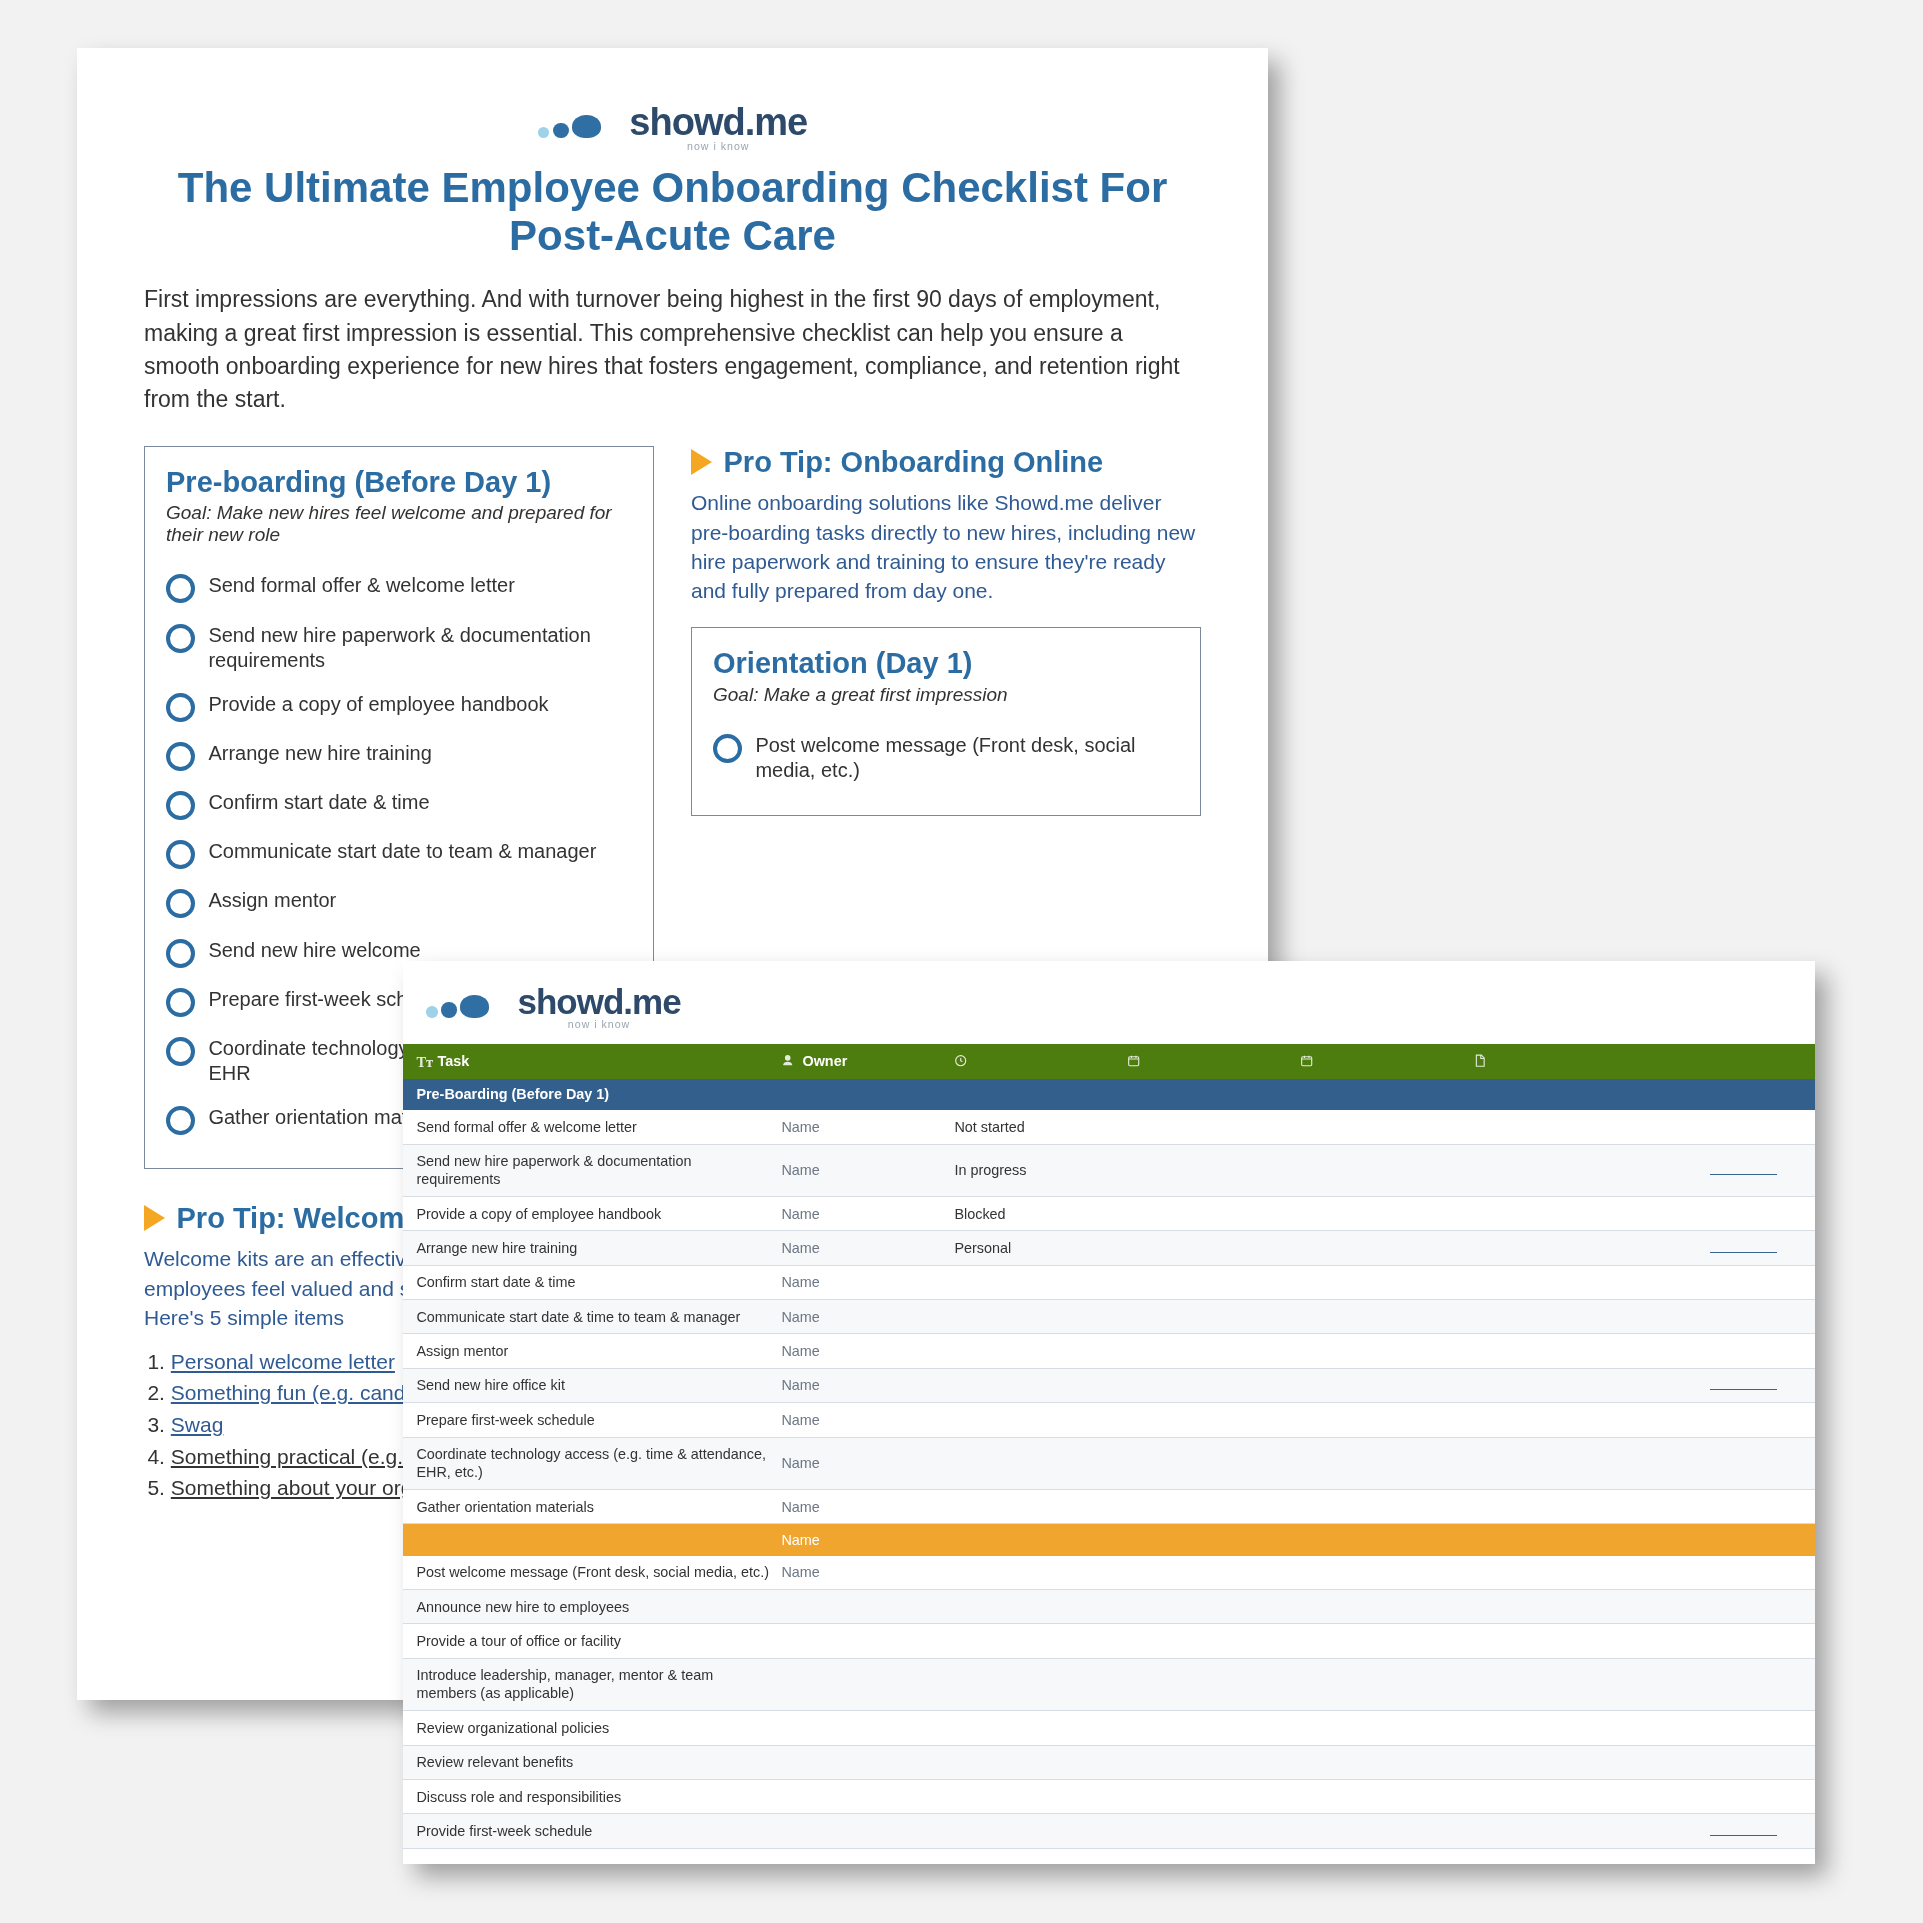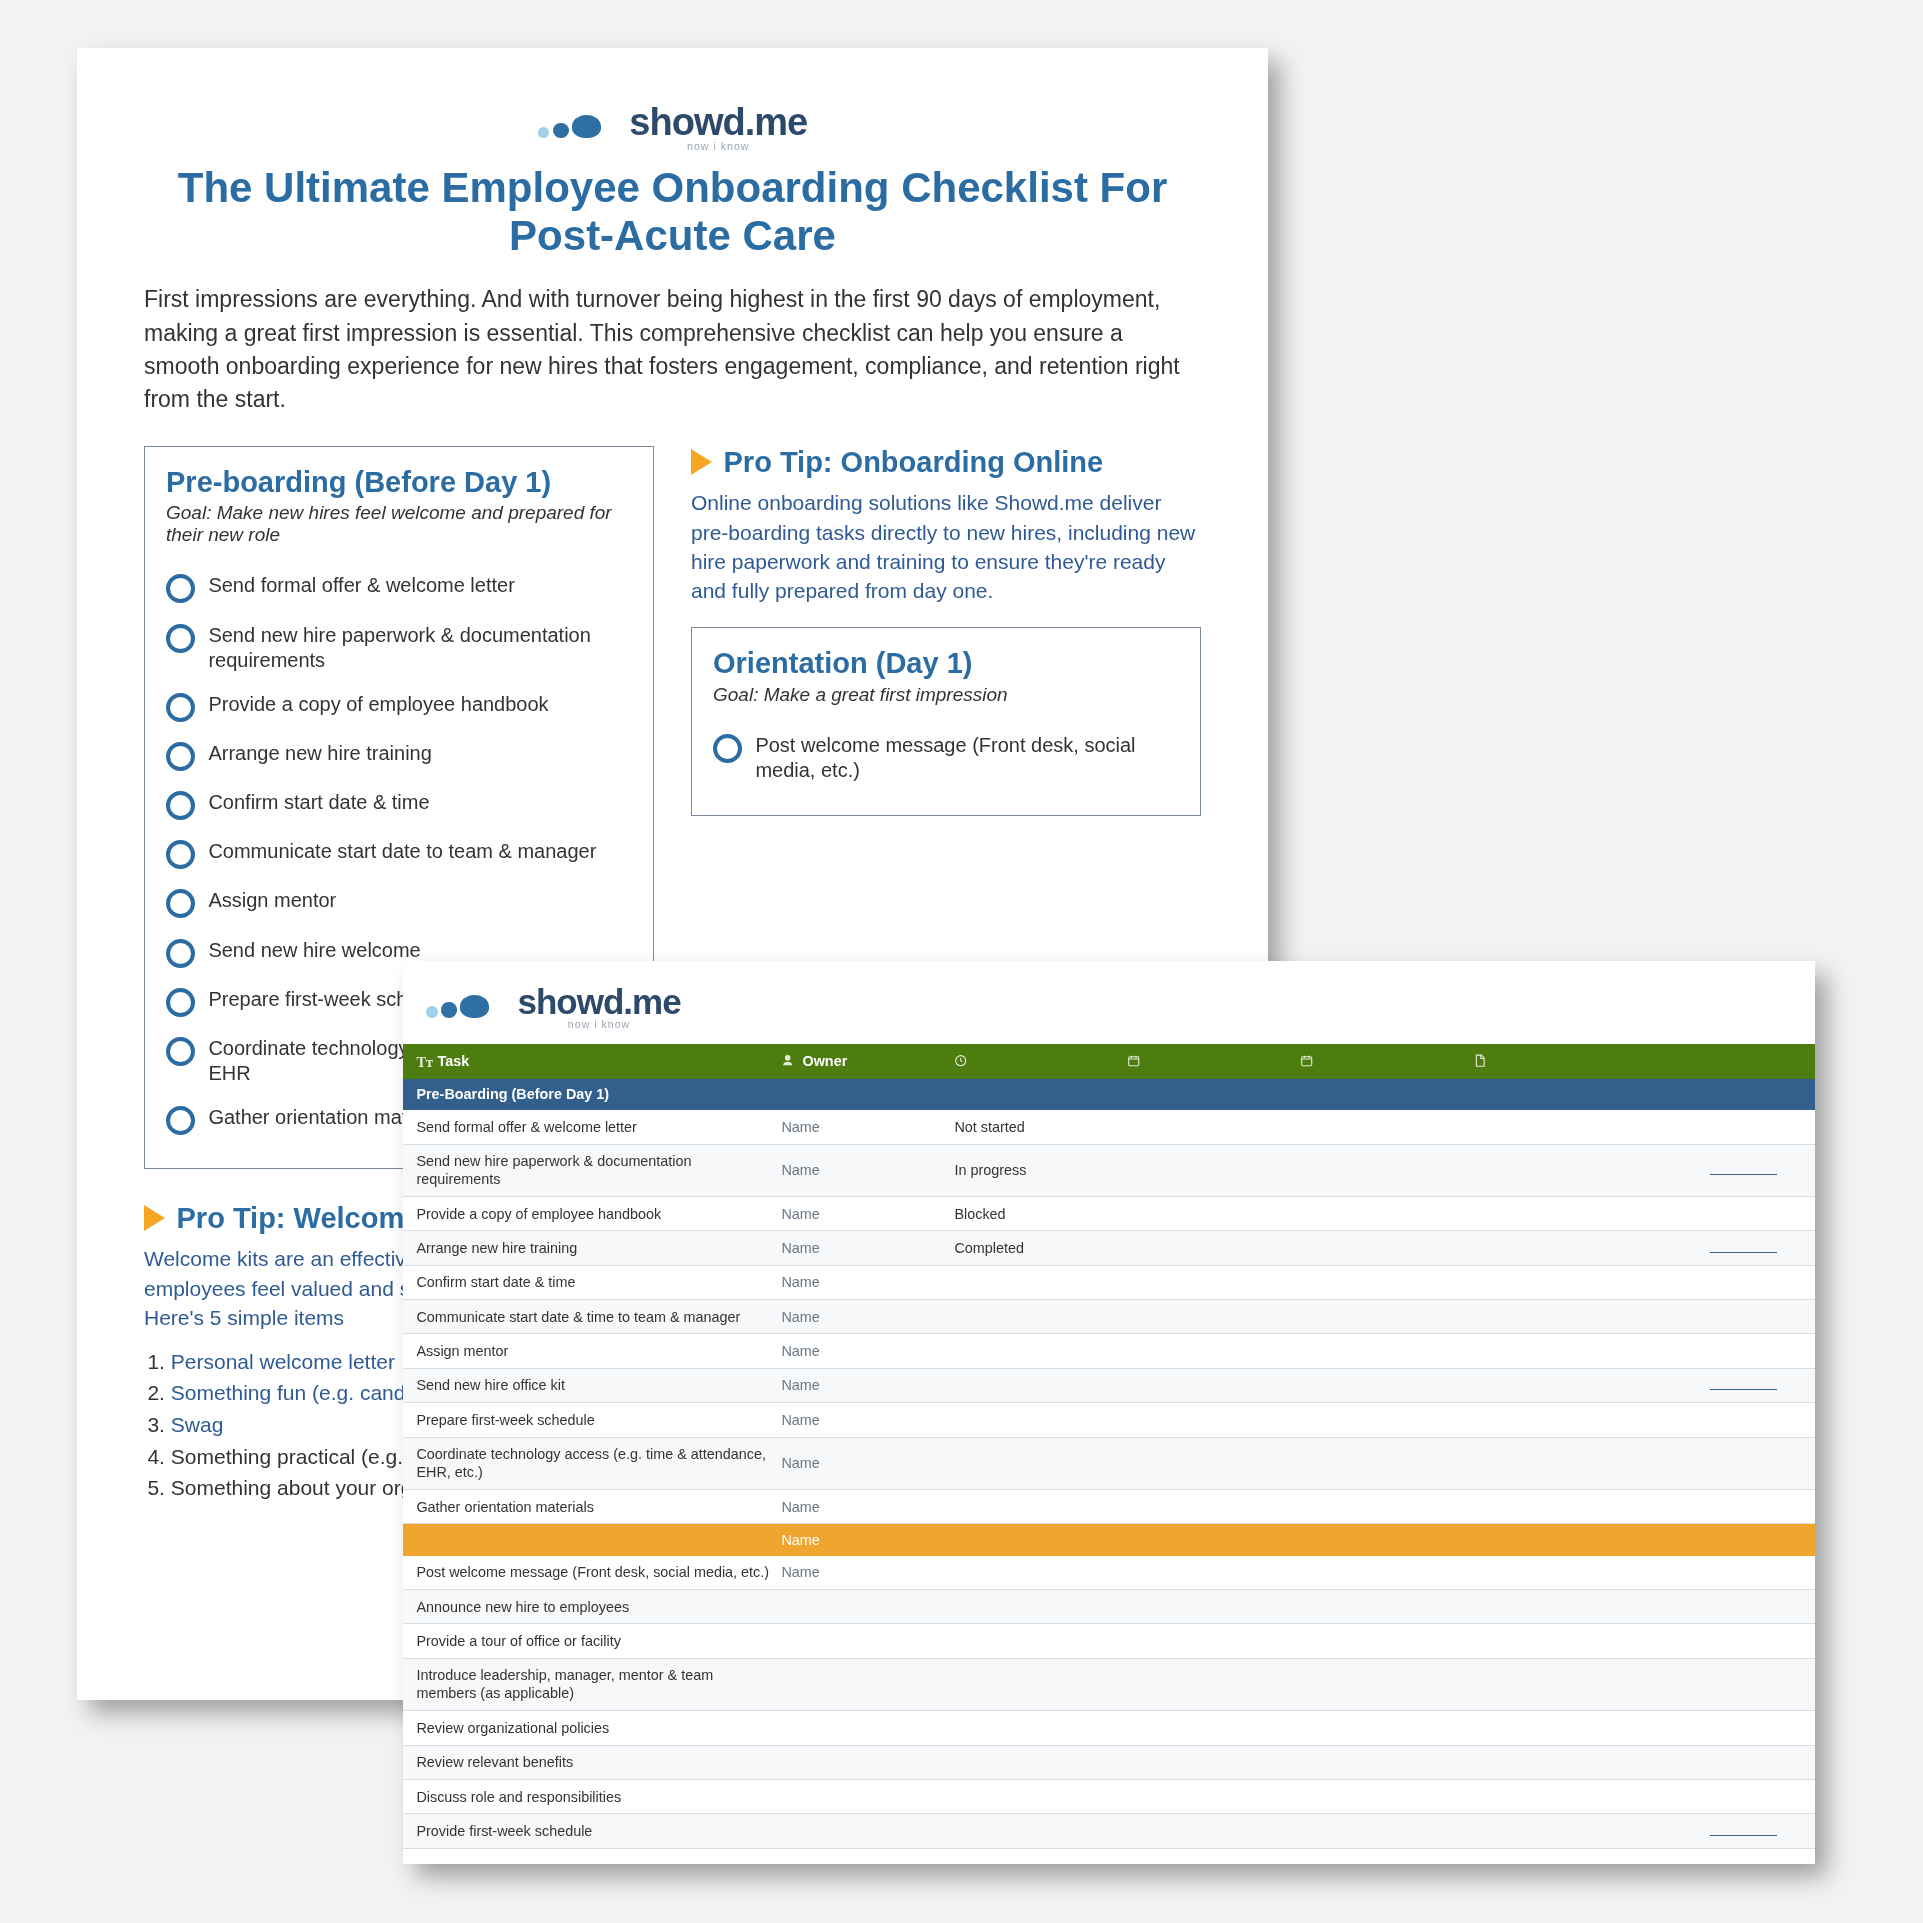--- a/index.html
+++ b/index.html
@@ -88,21 +88,21 @@
     width:0;height:0;display:inline-block;
     border-top:13.4px solid transparent;
     border-bottom:13.4px solid transparent;
     border-left:21px solid var(--accent-orange);
   }
   .protip p{color:var(--brand-navy);font-size:21px;line-height:1.4;margin:0;}
 
   
   ol.kit{margin:13.4px 0 0 3.8px;padding-left:23px;font-size:21px;color:#333;}
   ol.kit li{padding:3.8px 0;}
-  ol.kit li span.lab{color:var(--brand-navy);}
+  ol.kit li span.lab{color:var(--brand-navy);text-decoration:underline;}
   ol.kit li.plain span.lab{color:#333;}
 
   
   .sheet{
     position:absolute;
     left:403px; top:961px;
     width:1412px; height:903px;
     background:#fff;
     box-shadow:11.5px 13.4px 23px rgba(0,0,0,.35);
     padding:21px 0 9.6px 0;
@@ -346,21 +346,21 @@
         <div class="c-task">Provide a copy of employee handbook</div>
         <div class="c-owner">Name</div>
         <div class="c-stat">Blocked</div>
         <div class="c-d1"></div>
         <div class="c-d2"></div>
         <div class="c-file"></div>
       </div>
       <div class="row">
         <div class="c-task">Arrange new hire training</div>
         <div class="c-owner">Name</div>
-        <div class="c-stat">Completed</div>
+        <div class="c-stat">Personal</div>
         <div class="c-d1"></div>
         <div class="c-d2"></div>
         <div class="c-file"><span class="linkbar"></span></div>
       </div>
       <div class="row">
         <div class="c-task">Confirm start date &amp; time</div>
         <div class="c-owner">Name</div>
         <div class="c-stat"></div>
         <div class="c-d1"></div>
         <div class="c-d2"></div>

